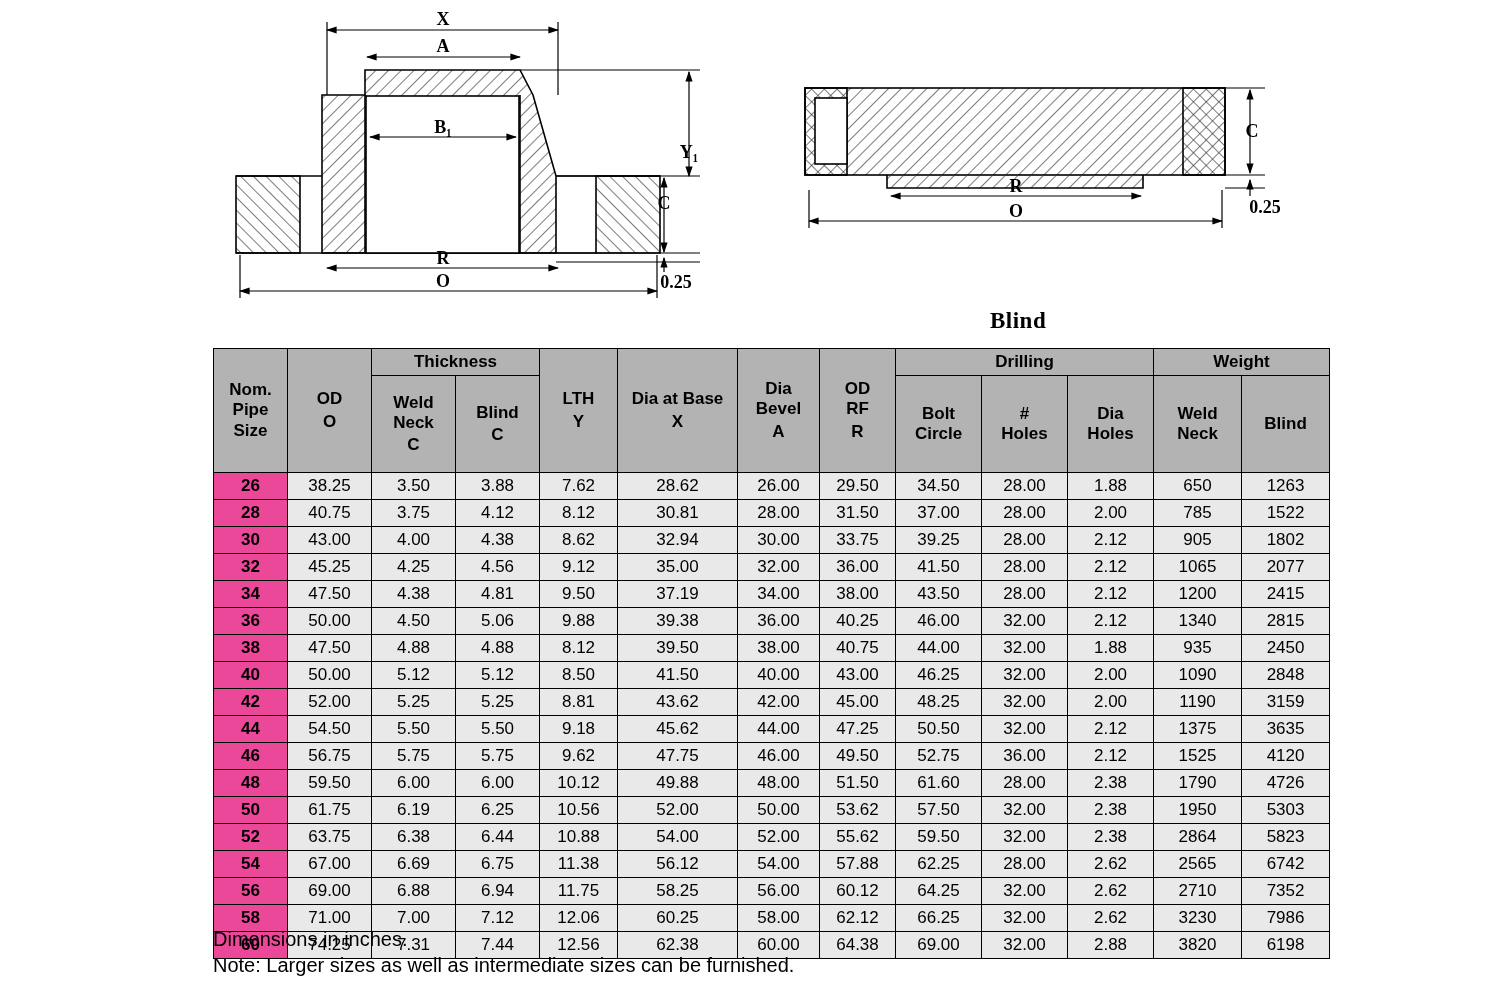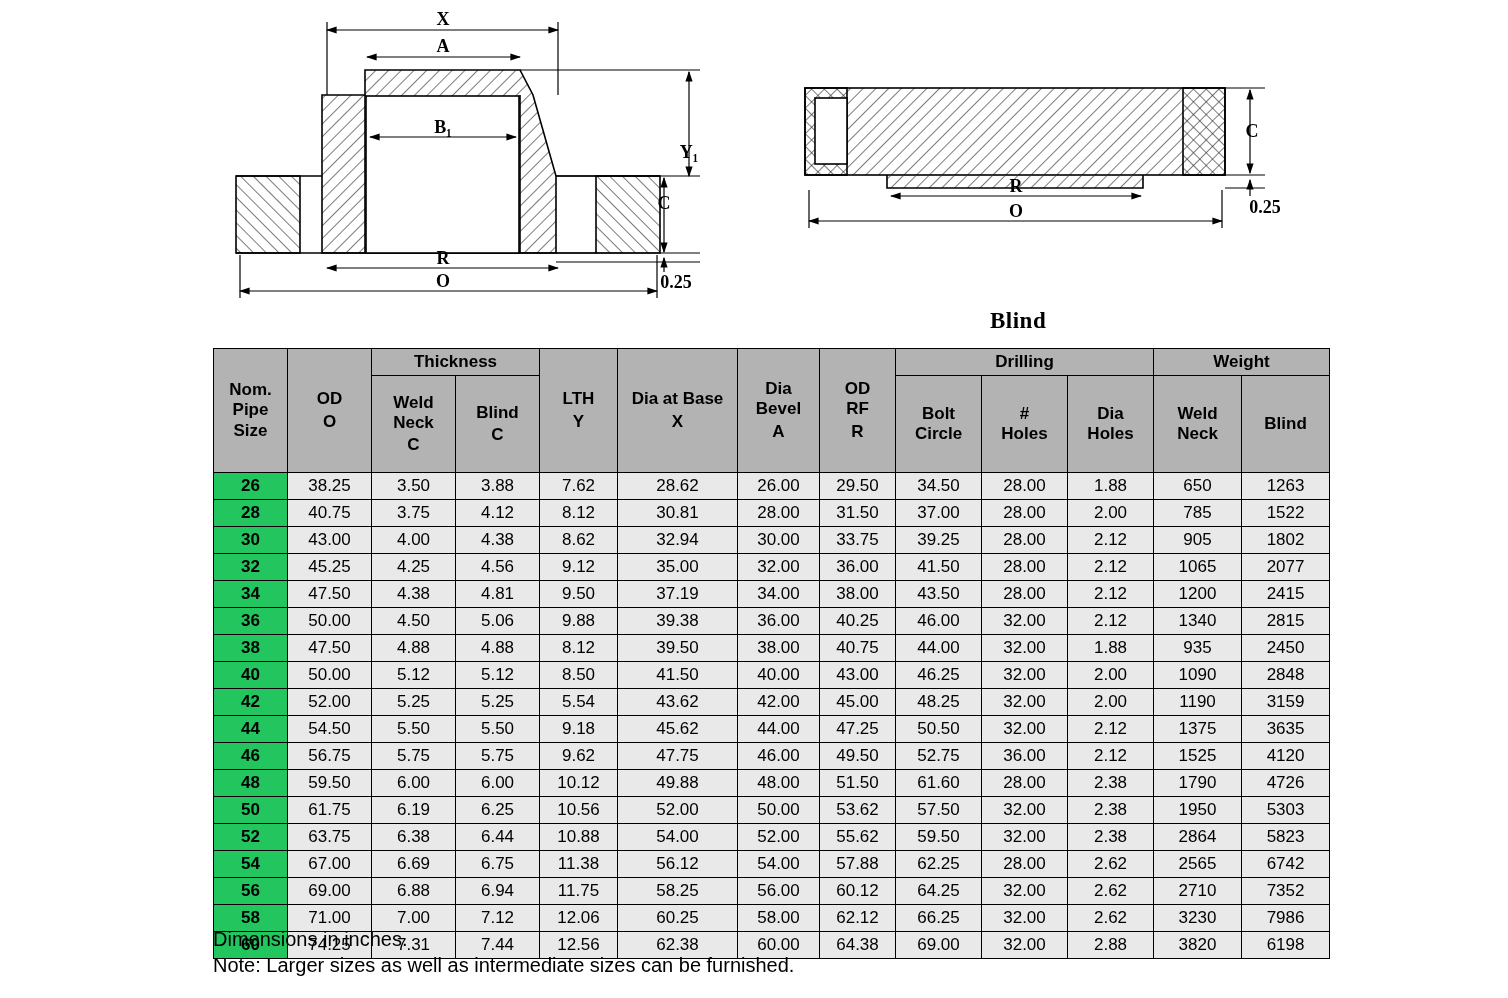--- a/index.html
+++ b/index.html
@@ -64,21 +64,21 @@
     display: block;
     font-weight: bold;
     margin-top: 2px;
   }
   tbody td {
     background: #e9e9e9;
     height: 26px;
     font-size: 17px;
   }
   tbody td.size {
-    background: #22c55e;
+    background: #ec4899;
     font-weight: bold;
   }
 
   
   col.c-size { width: 74px; }
   col.c-od   { width: 84px; }
   col.c-wnc  { width: 84px; }
   col.c-blc  { width: 84px; }
   col.c-lth  { width: 78px; }
   col.c-base { width: 120px; }
@@ -381,21 +381,21 @@
           <td>32.00</td>
           <td>2.00</td>
           <td>1090</td>
           <td>2848</td>
         </tr>
         <tr>
           <td class="size">42</td>
           <td>52.00</td>
           <td>5.25</td>
           <td>5.25</td>
-          <td>5.54</td>
+          <td>8.81</td>
           <td>43.62</td>
           <td>42.00</td>
           <td>45.00</td>
           <td>48.25</td>
           <td>32.00</td>
           <td>2.00</td>
           <td>1190</td>
           <td>3159</td>
         </tr>
         <tr>

